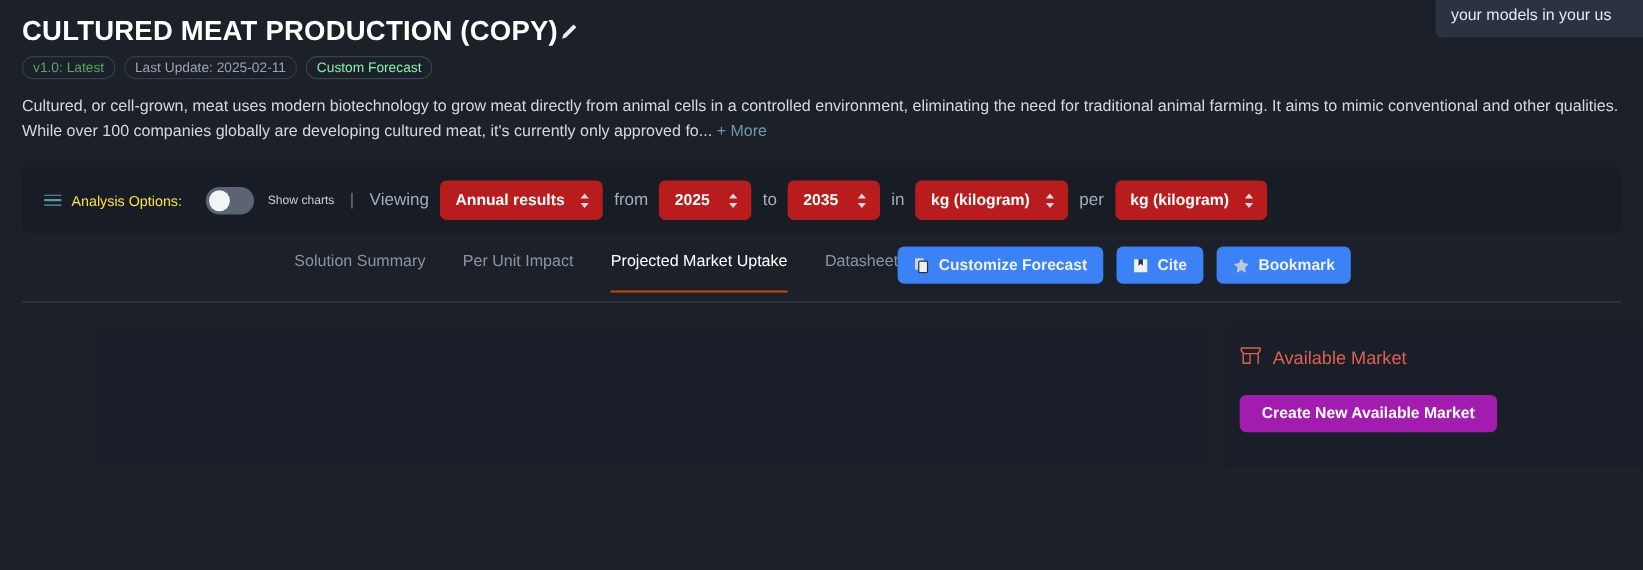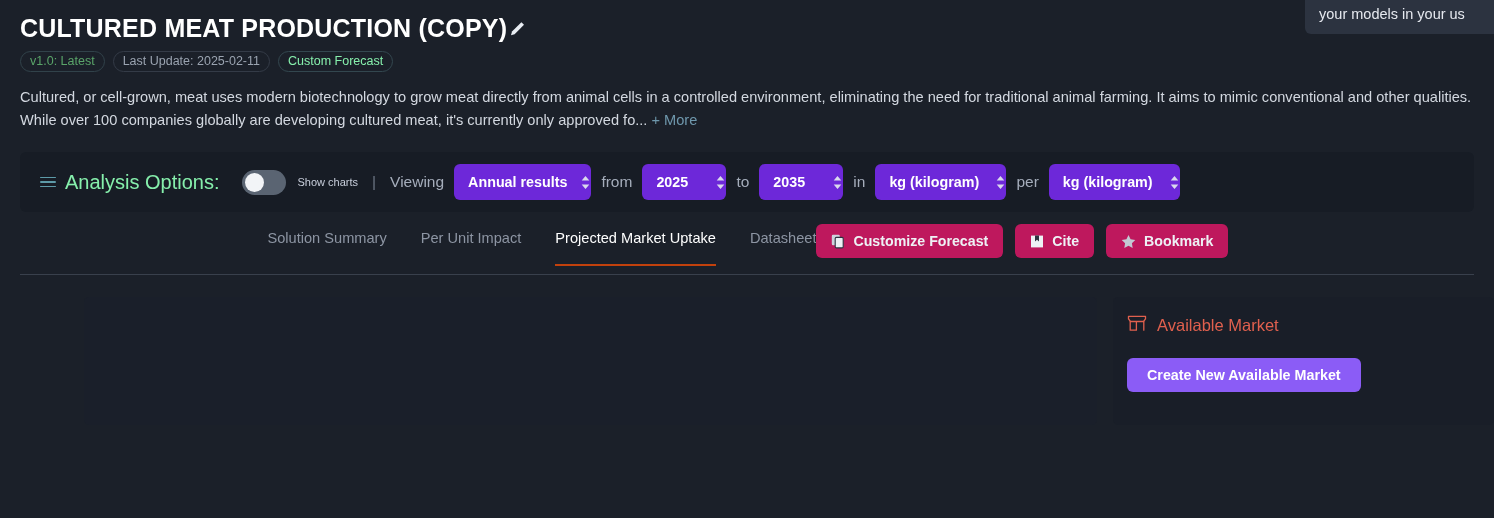--- a/index.html
+++ b/index.html
@@ -99,22 +99,22 @@
     display: flex;
     align-items: center;
     padding: 0 0 0 20px;
     gap: 0;
   }
 
   .opt-label {
     display: flex;
     align-items: center;
     gap: 9px;
-    color: #86efac;
-    font-size: 20px;
+    color: #fde047;
+    font-size: 13px;
     cursor: pointer;
   }
   .hamburger {
     display: inline-flex;
     flex-direction: column;
     justify-content: center;
     gap: 3px;
     width: 16px;
   }
   .hamburger i {
@@ -160,24 +160,24 @@
   .opt-static {
     font-size: 15.5px;
     color: #a5adbb;
     white-space: nowrap;
   }
 
   .select {
     display: inline-flex;
     align-items: center;
     justify-content: space-between;
-    background: #6d28d9;
+    background: #b91c1c;
     border-radius: 6px;
     height: 36px;
-    padding: 0 0 0 14px;
+    padding: 0 11px 0 14px;
     margin: 0 10px;
     font-size: 14.3px;
     font-weight: bold;
     color: #ffffff;
     cursor: pointer;
     white-space: nowrap;
   }
   .select .caret {
     margin-left: 13px;
     display: inline-flex;
@@ -221,21 +221,21 @@
   .actions {
     display: flex;
     align-items: center;
     gap: 12px;
     margin-top: -6px;
   }
   .btn {
     display: inline-flex;
     align-items: center;
     gap: 8px;
-    background: #be185d;
+    background: #3b82f6;
     border: none;
     border-radius: 6px;
     height: 34px;
     padding: 0 15px;
     color: #eef1f5;
     font-size: 14.2px;
     font-weight: bold;
     font-family: "Liberation Sans", sans-serif;
     cursor: pointer;
     white-space: nowrap;
@@ -281,21 +281,21 @@
     gap: 10px;
     color: #e0604e;
     font-size: 16.5px;
   }
 
   .create-btn {
     margin-top: 22px;
     display: inline-flex;
     align-items: center;
     justify-content: center;
-    background: #8b5cf6;
+    background: #a21caf;
     border: none;
     border-radius: 6px;
     height: 34px;
     padding: 0 20px;
     color: #ffffff;
     font-size: 14.3px;
     font-weight: bold;
     font-family: "Liberation Sans", sans-serif;
     cursor: pointer;
     white-space: nowrap;

